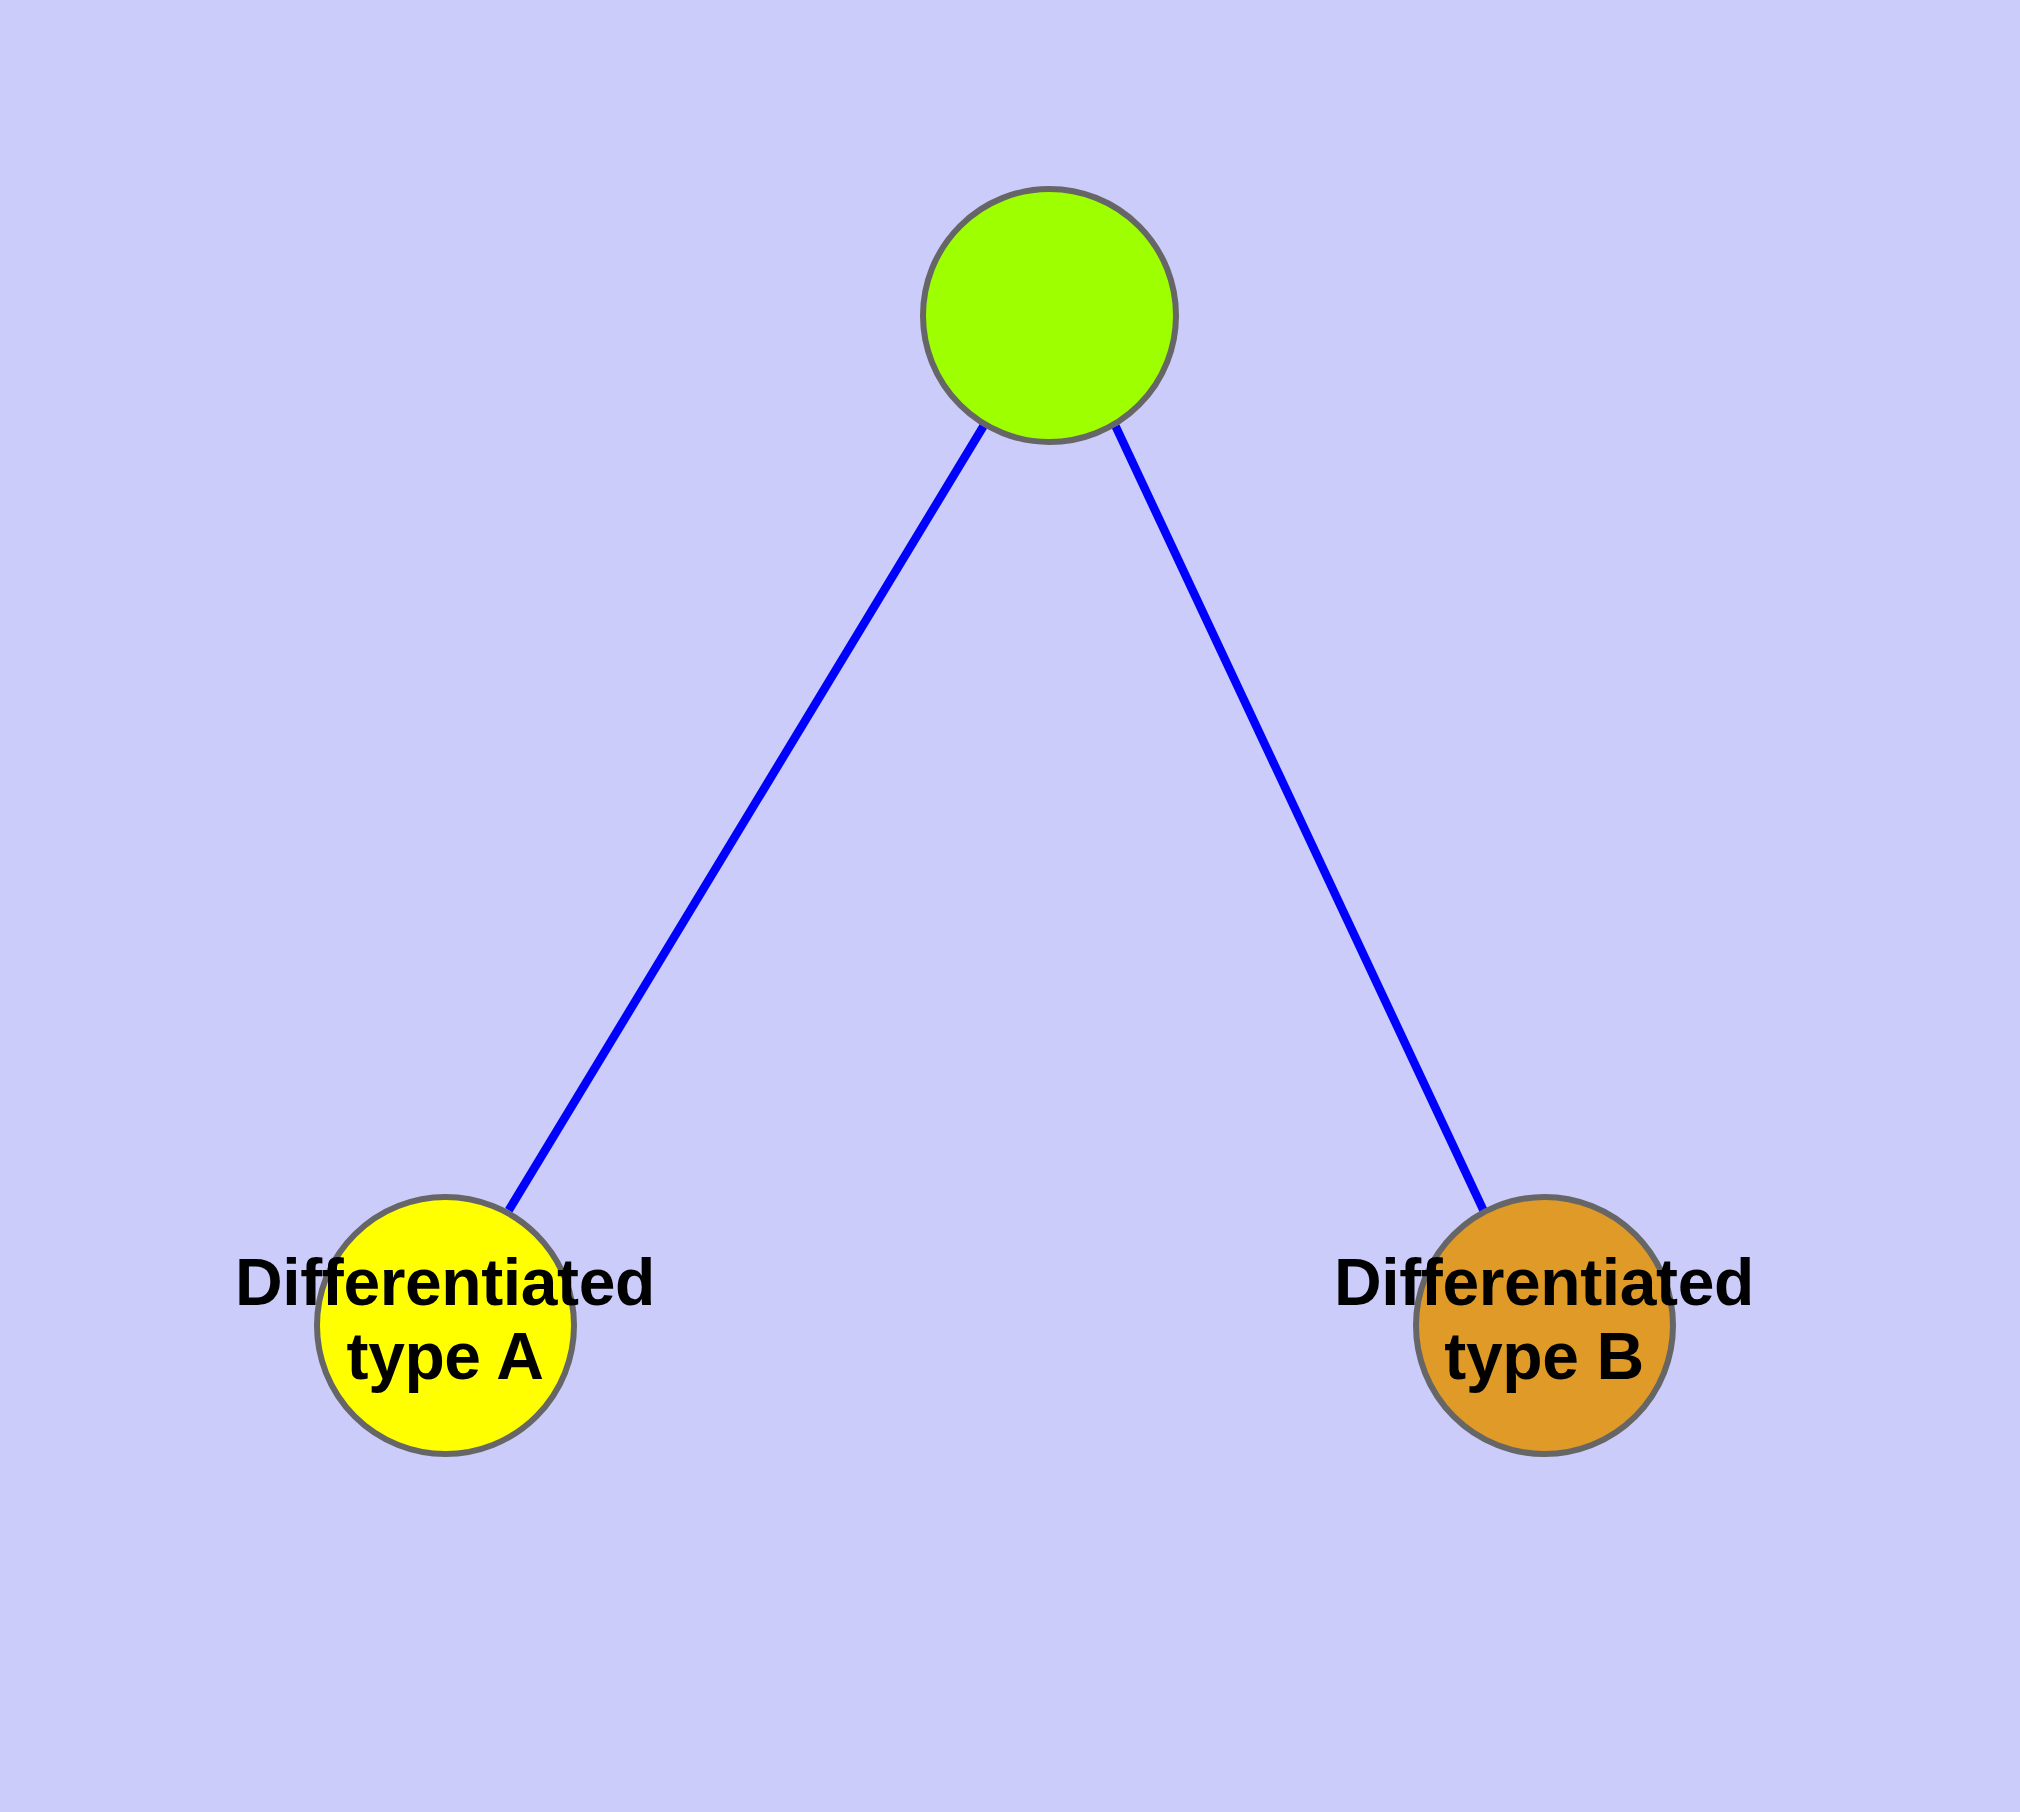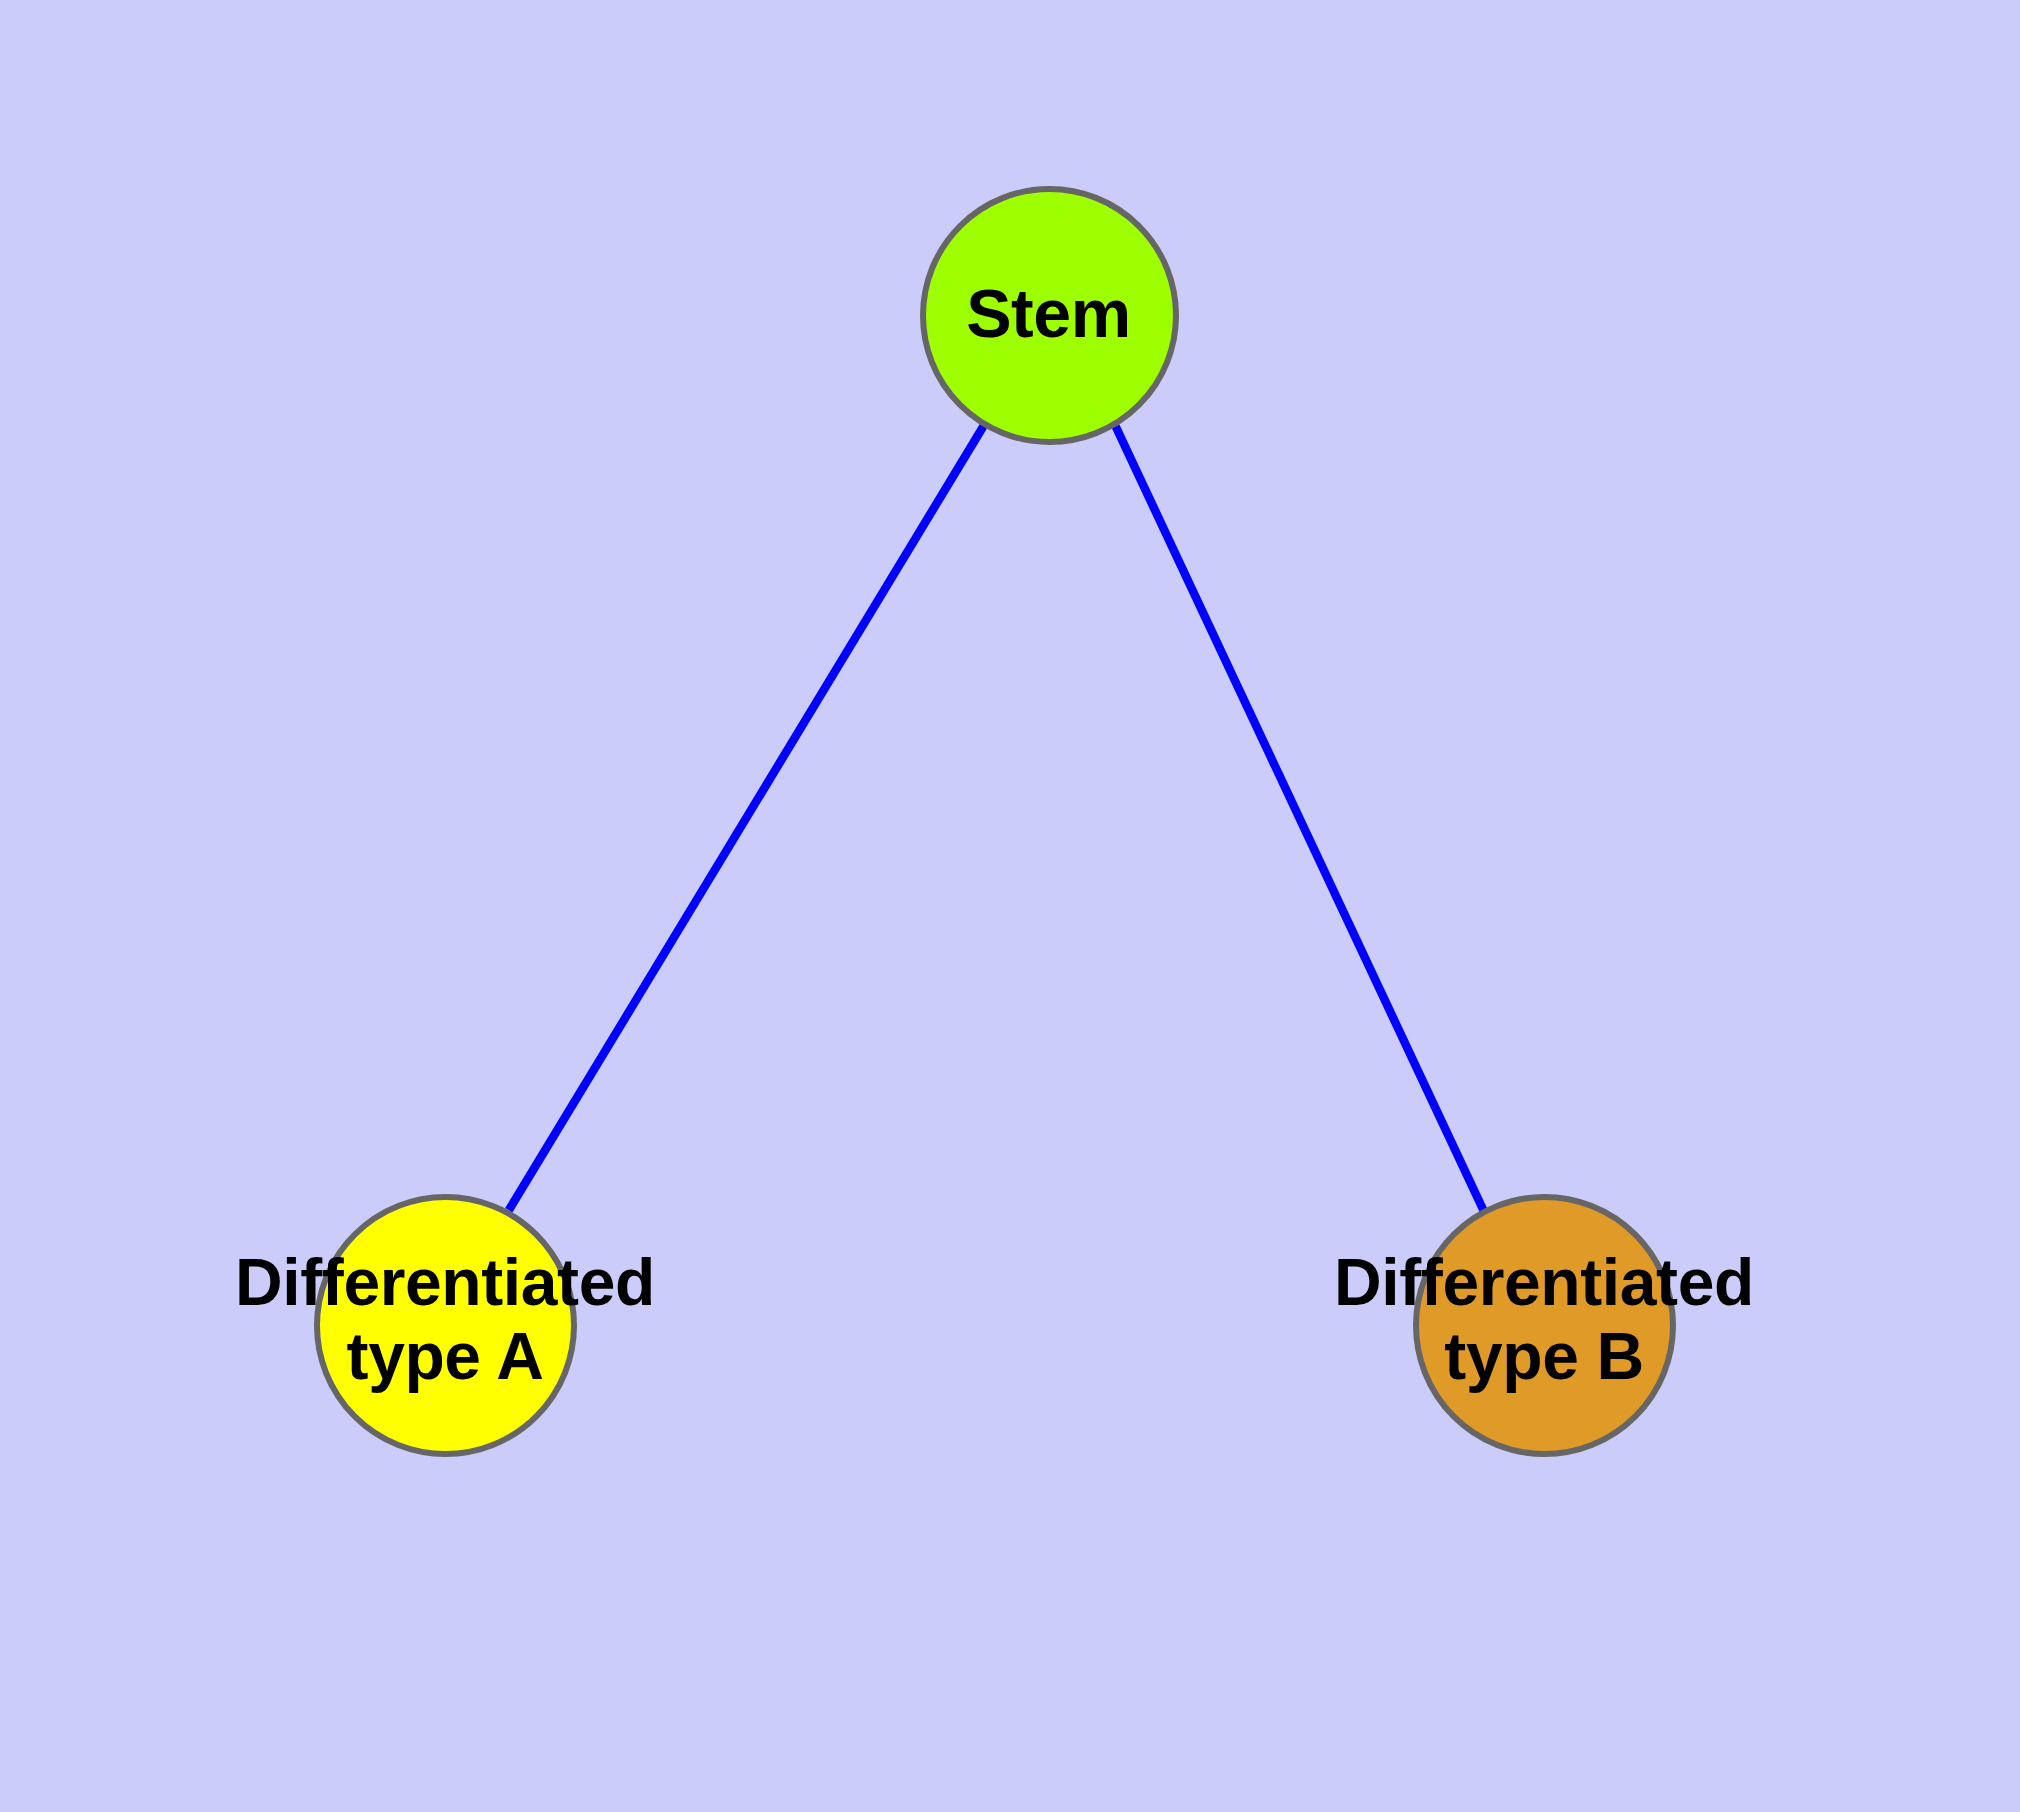--- a/index.html
+++ b/index.html
@@ -89,21 +89,20 @@
 <div id="stage">
 
   <div id="canvas-bg"></div>
 
   <svg id="edge-layer" viewBox="0 0 2384 2138" xmlns="http://www.w3.org/2000/svg">
     <line x1="1160" y1="503" x2="600" y2="1428" stroke="#0000ff" stroke-width="10" stroke-linecap="butt"></line>
     <line x1="1316" y1="503" x2="1750" y2="1428" stroke="#0000ff" stroke-width="10" stroke-linecap="butt"></line>
   </svg>
 
   <div id="node-stem" class="node"></div>
-  <div id="label-stem" class="node-label">Stem</div>
 
   <div id="node-diff-a" class="node"></div>
   <div id="label-diff-a" class="node-label">Differentiated
 type A</div>
 
   <div id="node-diff-b" class="node"></div>
   <div id="label-diff-b" class="node-label">Differentiated
 type B</div>
 
 </div>

